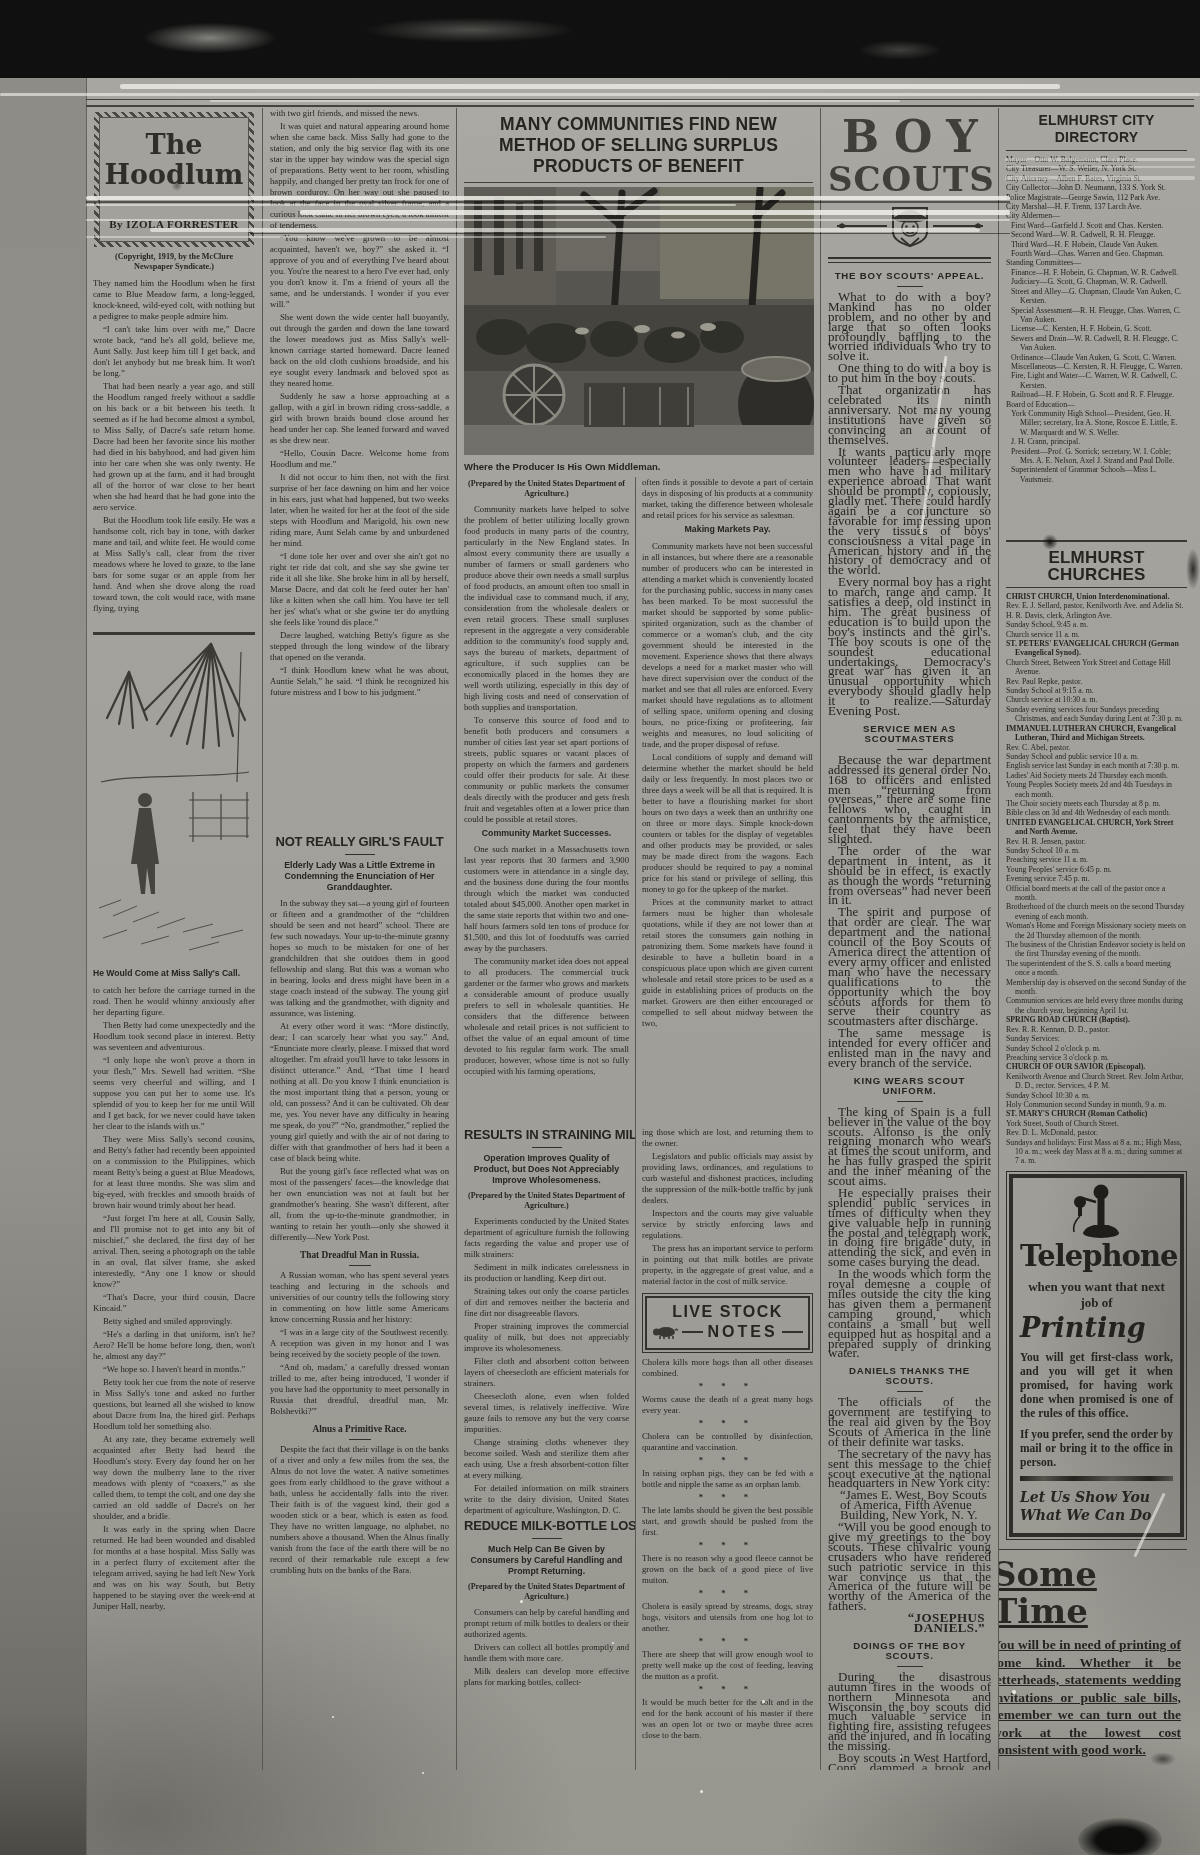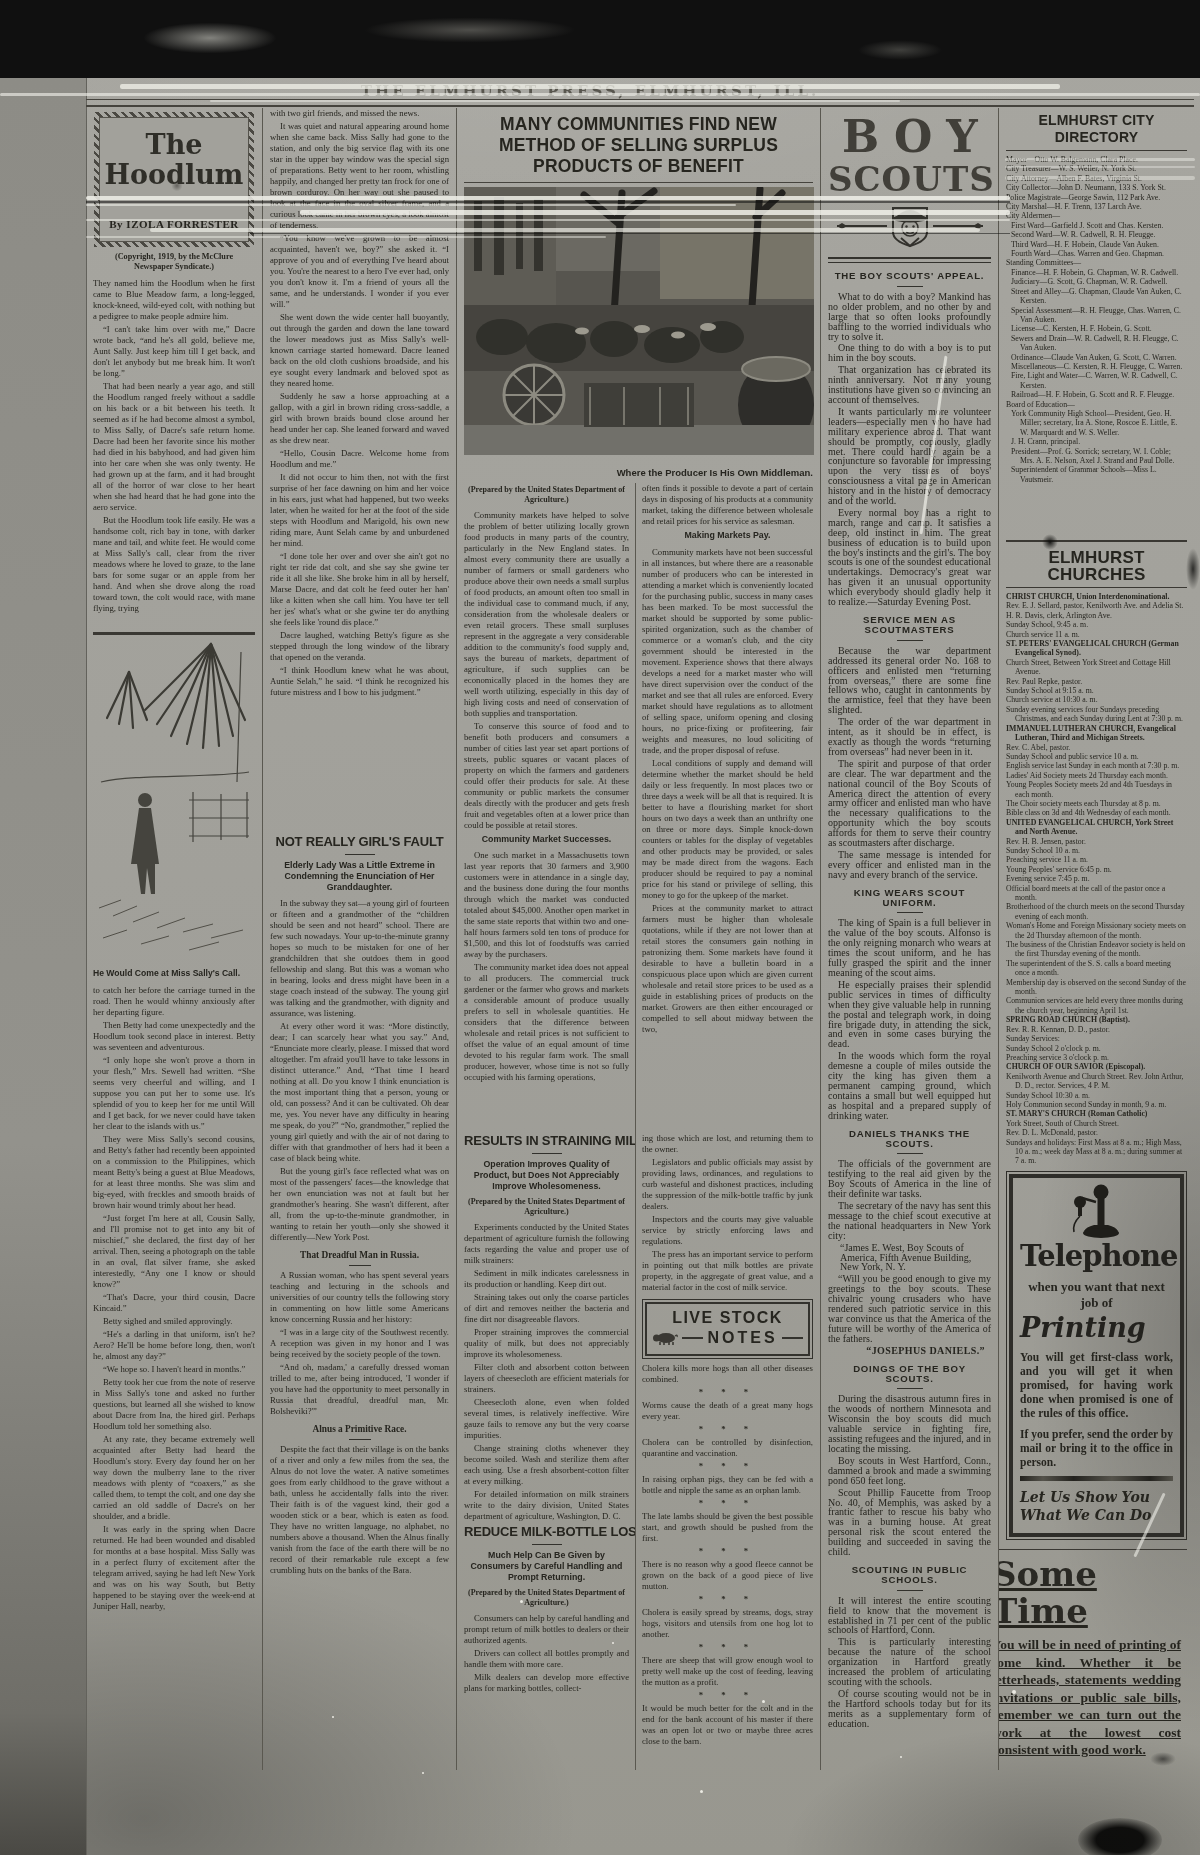--- a/index.html
+++ b/index.html
@@ -60,41 +60,41 @@
   .illus{margin:2px 0 0;}
   .illcap{font:700 8.6px/10px "Liberation Sans", sans-serif;margin:2px 0 7px;}
 
   
   .regionB{height:726px;overflow:hidden;}
 
   
   .bighead{font:700 17.5px/21px "Liberation Sans", sans-serif;text-align:center;letter-spacing:.2px;
     margin:4px 0 0;padding:2px 0 5px;border-bottom:1px solid #45433d;}
   .photo{margin:4px 0 2px;line-height:0;}
-  .photocap{font:700 9.5px/11px "Liberation Sans", sans-serif;text-align:right;margin:12px 0 5px;}
+  .photocap{font:700 9.5px/11px "Liberation Sans", sans-serif;text-align:left;margin:6px 0 5px;}
   .subcols{display:flex;height:1330px;}
   .scL{width:172px;box-sizing:border-box;padding-right:6px;border-right:1px solid #5a5850;overflow:hidden;}
   .scR{flex:1;box-sizing:border-box;padding-left:6px;overflow:hidden;}
   .commL,.commR{height:650px;overflow:hidden;}
 
   
   .lsbox{border:2px solid #33322d;outline:1px solid #33322d;outline-offset:2px;
     padding:5px 5px 7px;margin:9px 3px 7px;text-align:center;}
   .lsline1{font:700 16px/18px "Liberation Sans", sans-serif;letter-spacing:1.5px;}
   .lsline2{display:flex;align-items:center;gap:4px;margin-top:2px;}
   .lsline2 .lbl{font:700 16px/18px "Liberation Sans", sans-serif;letter-spacing:3px;}
   .lsline2 .dash{flex:1;height:2px;background:#33322d;}
 
   
   .bs-mast{text-align:center;padding-top:6px;}
   .bs1{font:700 44px/46px "DejaVu Serif", serif;letter-spacing:14px;text-indent:14px;color:#413f39;}
   .bs2{font:700 34px/38px "DejaVu Serif", serif;letter-spacing:1px;color:#413f39;text-align:center;}
   .bs-emblem{margin:4px 0 2px;}
   .bsrule{border-top:2px solid #33322d;border-bottom:1px solid #33322d;height:3px;margin:3px 0 4px;}
-  .cD .blk{font-size:10px;line-height:9.9px;}
+  .cD .blk{font-size:13px;line-height:9.9px;}
   .cD .blk.h{font-size:9.6px;margin:8px 0 5px;}
 
   
   .cE .blk{font-size:7.8px;line-height:9.4px;}
   .dirtitle{font:700 14px/17px "Liberation Sans", sans-serif;text-align:center;letter-spacing:.2px;
     border-bottom:1px solid #3a3833;padding:4px 0 4px;margin-bottom:4px;}
   .chtitle{margin-top:7px;border-top:2px solid #3a3833;padding-top:7px;font-size:17px;}
   .dirlist{height:378px;overflow:hidden;}
   .chlist{height:572px;overflow:hidden;}
   .ad{border:1px solid #2e2d29;padding:2px;margin:7px 0 9px;}
@@ -114,21 +114,20 @@
   .kline{position:absolute;background:rgba(18,18,16,.55);pointer-events:none;}
   .blob{position:absolute;border-radius:50%;pointer-events:none;}
   .wdot{position:absolute;background:#eae9e2;border-radius:50%;pointer-events:none;}
 </style>
 </head>
 <body>
 
 <div class="page">
   <div class="topband"></div>
   <div class="leftband"></div>
-  <div class="masthead">THE ELMHURST PRESS, ELMHURST, ILL.</div>
   <div class="toprule"></div>
 
   <div class="content">
 
     <div class="col cA">
       <div class="hbox-outer">
         <div class="hbox">
           <div class="htitle">The Hoodlum</div>
           <div class="hby">By IZOLA FORRESTER</div>
         </div>

